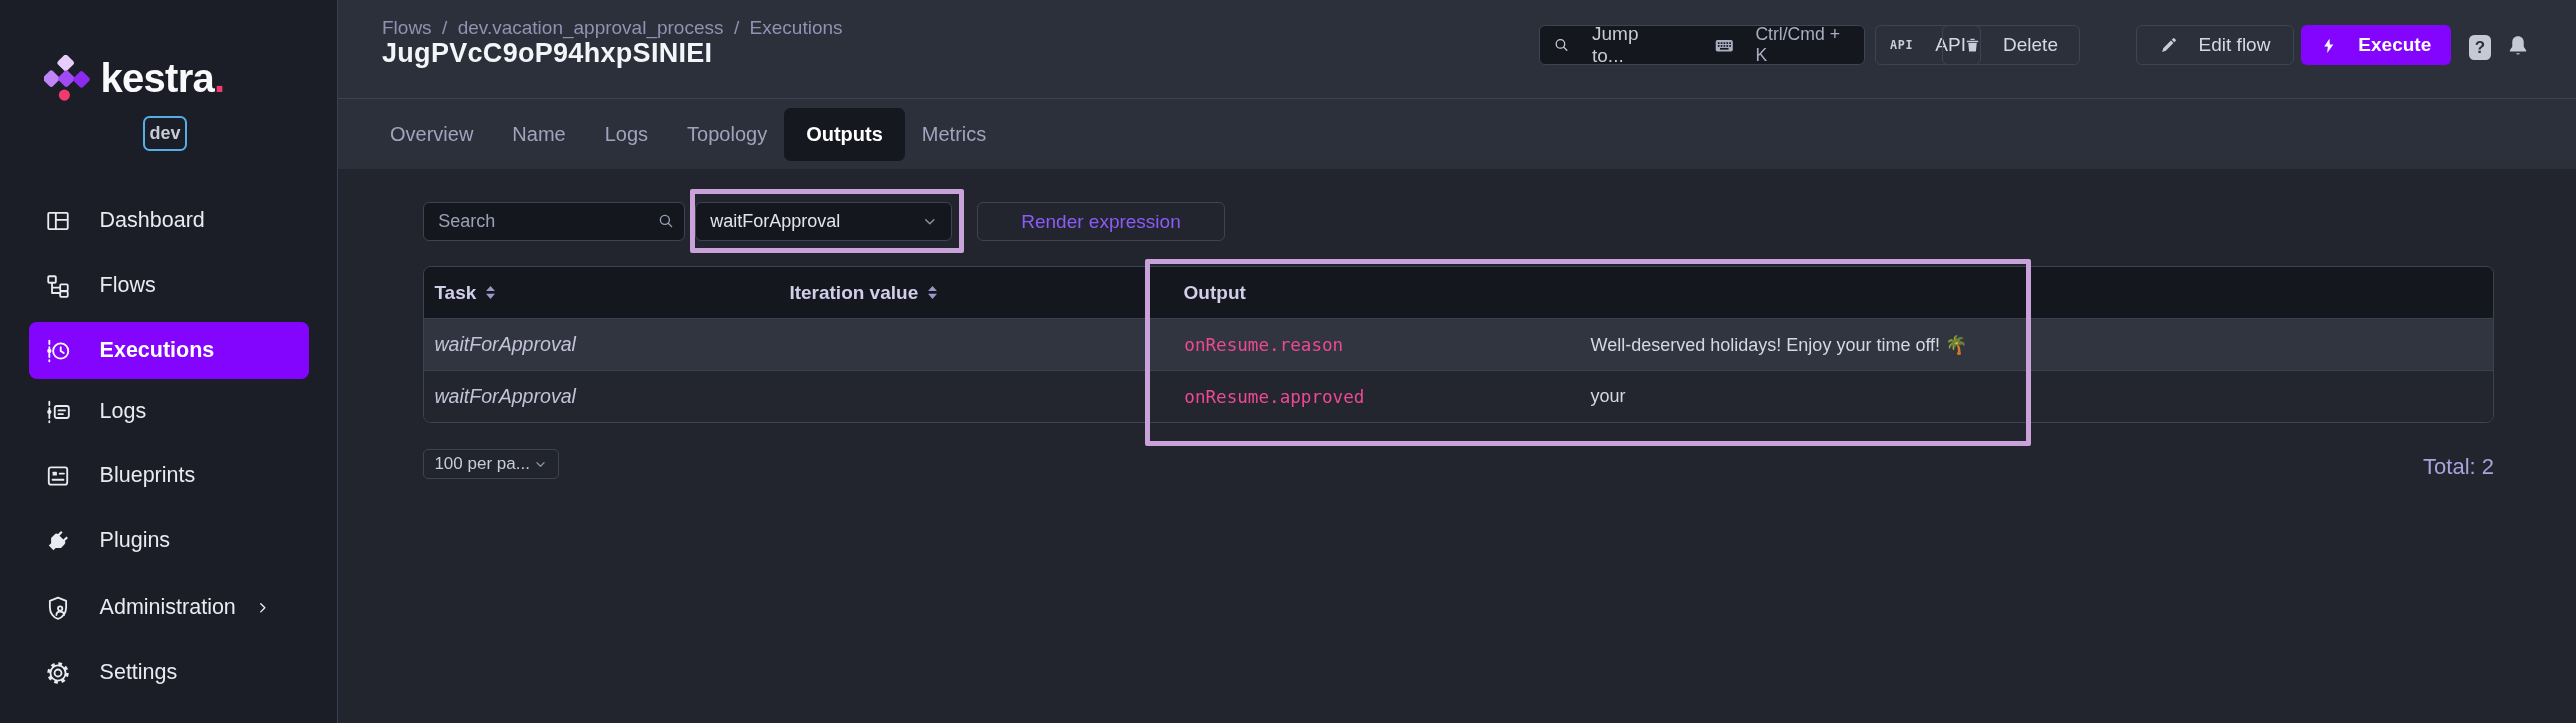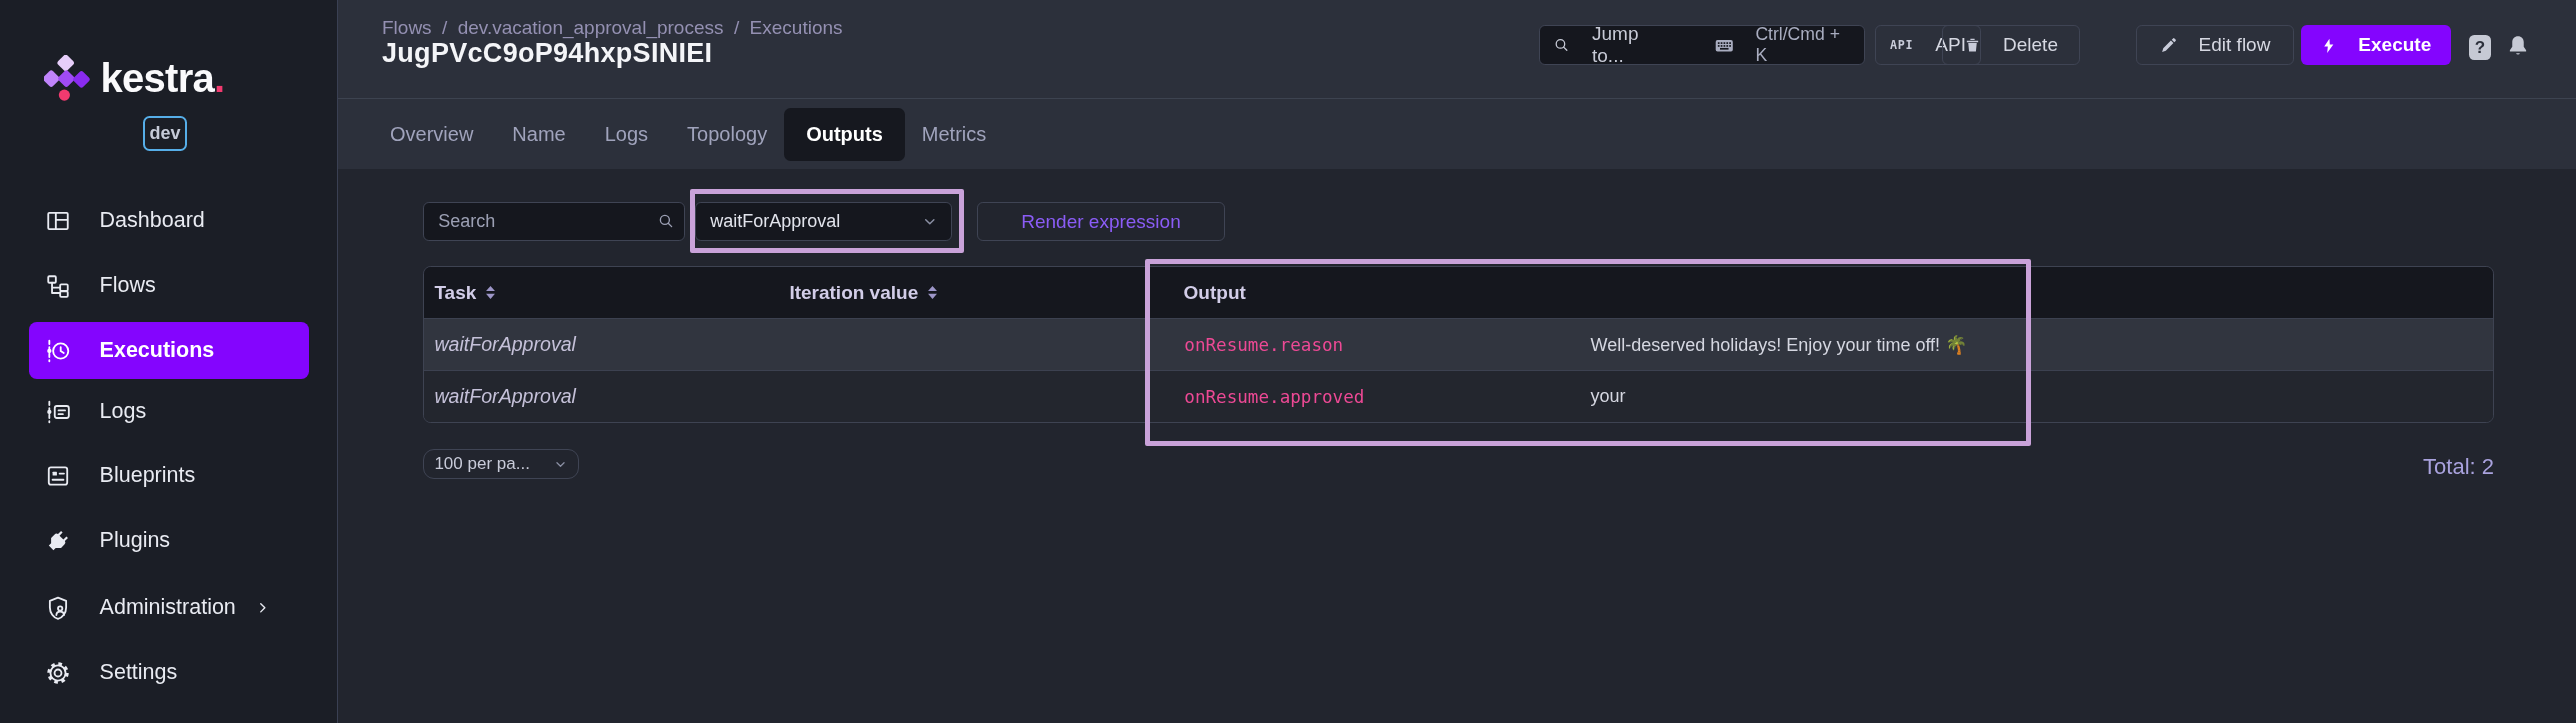--- a/index.html
+++ b/index.html
@@ -118,22 +118,22 @@
   .t-body-row.even { background:#23262E; }
   .t-cell { padding-left:10.4px; overflow:hidden; white-space:nowrap; }
   .t-cell.c-name { padding-left:16.3px; }
   .t-cell.c-output { padding-left:15.6px; }
   .cell-task { font-style:italic; font-size:19.6px; color:#C5C1D9; }
   .cell-name { font-family:"DejaVu Sans Mono", monospace; font-size:17.6px; color:#ED4995; }
   .cell-output { font-size:18px; color:#D5D7E1; }
   .sort-glyph { width:11px; height:15.6px; cursor:pointer; }
 
   .per-page {
-    position:absolute; left:85px; top:280px; width:156px; height:30px;
-    border:1.3px solid #3F4454; border-radius:11px;
+    position:absolute; left:85px; top:280px; width:136px; height:30px;
+    border:1.3px solid #3F4454; border-radius:5px;
     display:flex; align-items:center; justify-content:space-between;
     padding:0 9px 0 10.4px; font-size:17px; color:#C9CCDA; cursor:pointer;
   }
   .total-label {
     position:absolute; left:1895px; top:285px; width:261px; text-align:right;
     font-size:22px; color:#A9A2DD;
   }
 
   
   .annotation { position:absolute; border:5.2px solid #C9A2D9; border-radius:2px; z-index:50; pointer-events:none; }

